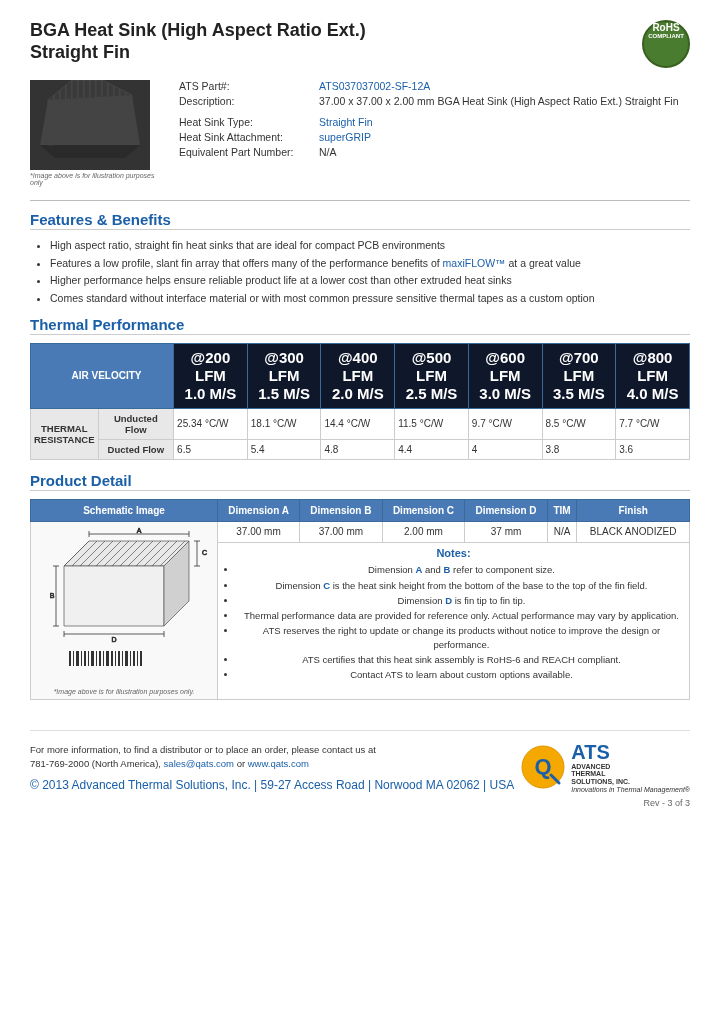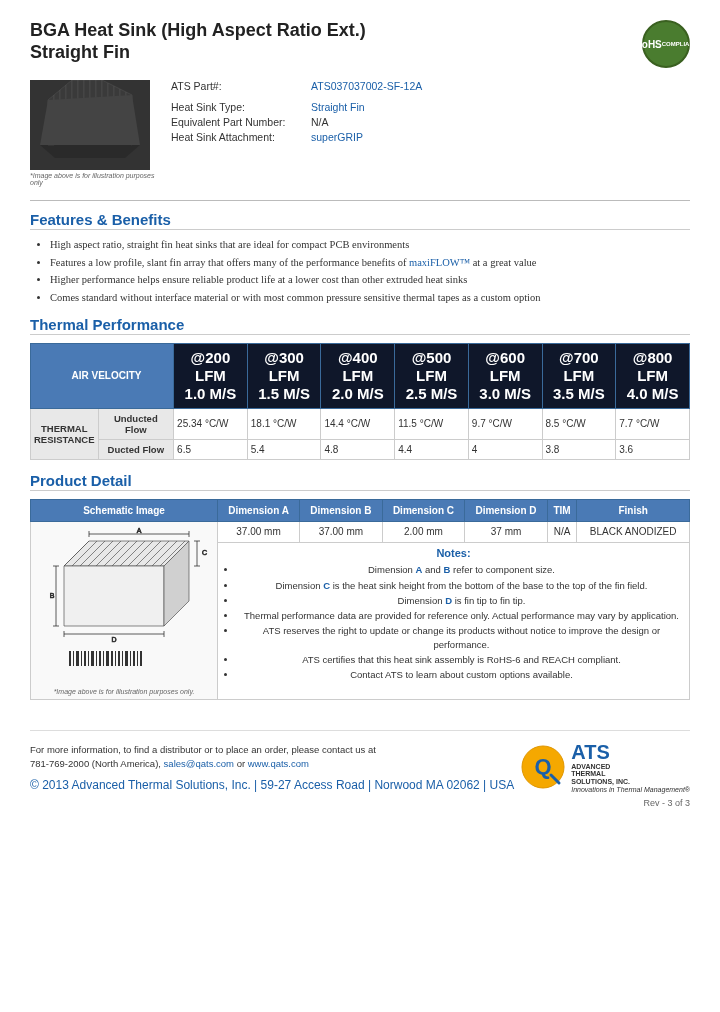--- a/index.html
+++ b/index.html
@@ -29,33 +29,32 @@
       font-weight: bold;
       color: #222;
       line-height: 1.2;
     }
     .rohs-badge {
       width: 48px;
       height: 48px;
       border-radius: 50%;
       background: #4a7c2f;
       display: flex;
-      flex-direction: row;
+      flex-direction: column;
       align-items: center;
-      justify-content: center;
       color: #fff;
       font-size: 7px;
       font-weight: bold;
       border: 2px solid #3a6020;
     }
     .rohs-badge .rohs-text { font-size: 10px; font-weight: bold; }
     
     .product-info-row {
       display: flex;
-      gap: 11px;
+      gap: 19px;
       margin-bottom: 14px;
     }
     .product-image-box {
       width: 130px;
       flex-shrink: 0;
     }
     .heat-sink-img {
       width: 120px;
       height: 90px;
       background: #333;
@@ -97,21 +96,20 @@
       border-bottom: 1px solid #ccc;
       padding-bottom: 1px;
       margin-bottom: 8px;
       margin-top: 10px;
     }
     
     .features-list {
       list-style: disc;
       padding-left: 20px;
       margin-bottom: 3px;
-      font-family: Liberation Serif, serif;
     }
     .features-list li {
       font-size: 10.5px;
       color: #333;
       margin-bottom: 3px;
       line-height: 1.4;
     }
     .features-list li .highlight { color: #1a5fa8; }
     
     .thermal-table {
@@ -309,32 +307,36 @@
         </svg>
       </div>
       <div class="image-caption">*Image above is for illustration purposes only</div>
     </div>
 
     <div class="product-specs">
       <div class="spec-row">
         <span class="spec-label">ATS Part#:</span>
         <span class="spec-value link">ATS037037002-SF-12A</span>
       </div>
+      <div class="spec-row">
+        <span class="spec-label">Description:</span>
+        <span class="spec-value">37.00 x 37.00 x 2.00 mm  BGA Heat Sink (High Aspect Ratio Ext.) Straight Fin</span>
+      </div>
       <div style="height:6px;"></div>
       <div class="spec-row">
         <span class="spec-label">Heat Sink Type:</span>
         <span class="spec-value link">Straight Fin</span>
       </div>
       <div class="spec-row">
+        <span class="spec-label">Heat Sink Attachment:</span>
+        <span class="spec-value link">superGRIP</span>
+      </div>
+      <div class="spec-row">
         <span class="spec-label">Equivalent Part Number:</span>
         <span class="spec-value">N/A</span>
-      </div>
-      <div class="spec-row">
-        <span class="spec-label">Heat Sink Attachment:</span>
-        <span class="spec-value link">superGRIP</span>
       </div>
     </div>
   </div>
 
   <hr class="divider-line">
 
   <div class="section-heading">Features &amp; Benefits</div>
   <ul class="features-list">
     <li>
       <span>High aspect ratio, straight fin heat sinks that are ideal for compact PCB environments</span>

